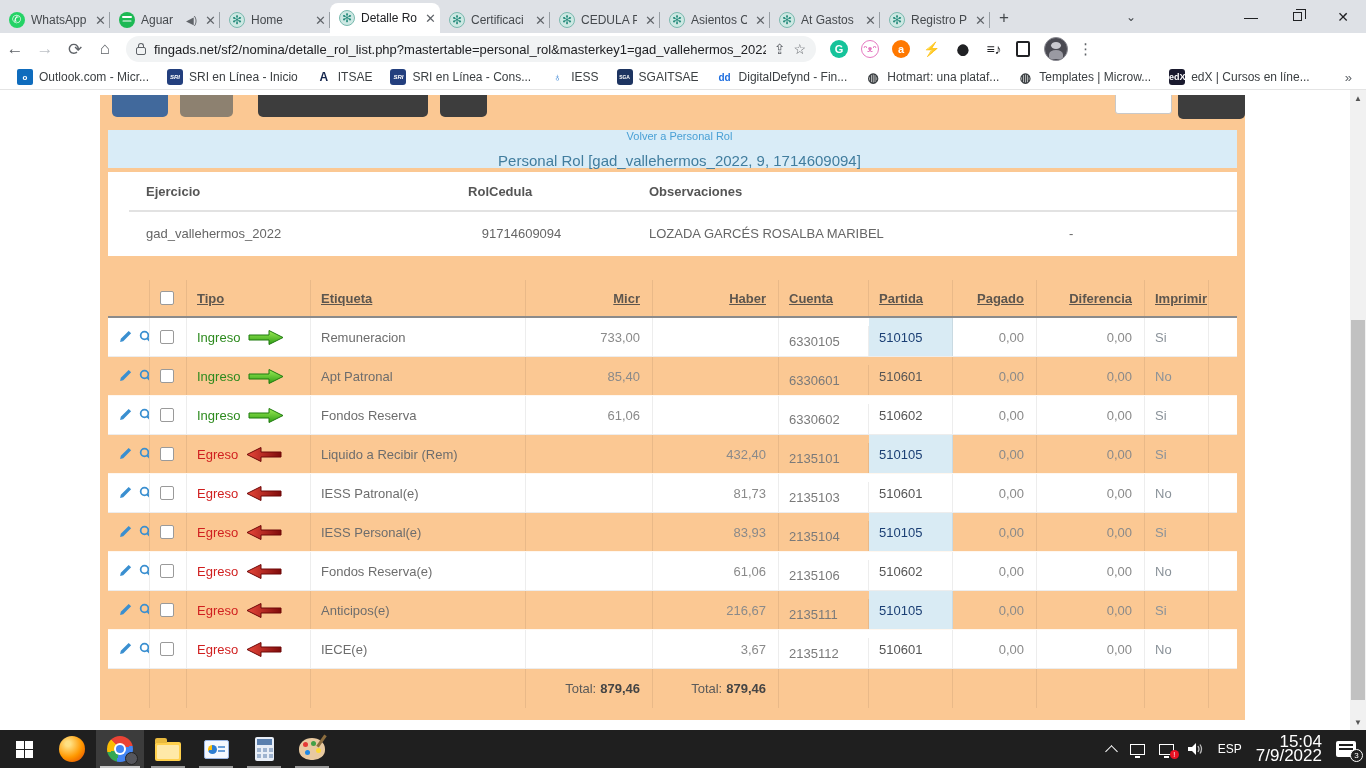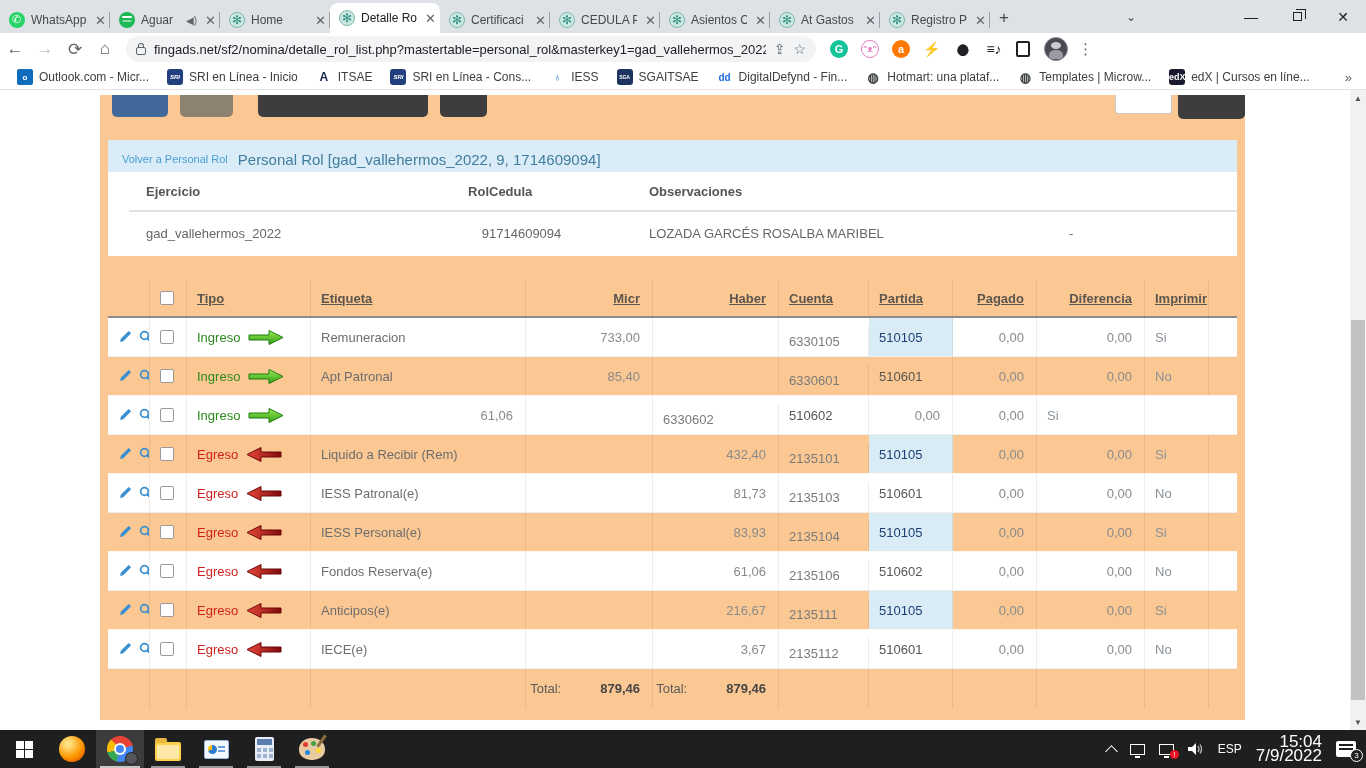--- a/index.html
+++ b/index.html
@@ -88,22 +88,22 @@
   #panel { position:absolute; left:100px; top:5px; width:1145px; height:625px; background:#fbc893; overflow:hidden; }
   .topbtn { position:absolute; top:-14px; height:36px; border-radius:5px; }
   #btn-blue { left:12px; width:56px; background:#41699c; }
   #btn-tan { left:80px; width:53px; background:#8d8170; }
   #btn-dark1 { left:158px; width:170px; background:#3d3d3d; }
   #btn-dark2 { left:340px; width:47px; background:#3d3d3d; }
   #top-select { position:absolute; top:-3px; left:1015px; width:57px; height:22px; background:#fff;
     border:1px solid #c9c9c9; border-radius:3px; }
   #btn-dark3 { left:1078px; width:67px; background:#3d3d3d; top:-12px;}
 
-  #infobar { position:absolute; left:8px; top:45px; width:1129px; height:38px; background:#d9ecf7;
-    display:flex; align-items:center; padding-left:14px; gap:10px; }
+  #infobar { position:absolute; left:8px; top:35px; width:1129px; height:38px; background:#d9ecf7;
+    display:flex; align-items:center; padding-left:14px; gap:10px;flex-direction:column; }
   #back-link { font-size:11px; color:#4aa0d5; cursor:pointer; }
   #page-title { font-size:15px; color:#417d9e; }
 
   #master-card { position:absolute; left:8px; top:77px; width:1129px; height:84px; background:#ffffff;padding-left:21px; }
   .master-grid { display:grid; grid-template-columns:323px 20px 160px 420px 1fr; padding:0 17px; }
   .master-head { height:40px; border-bottom:2px solid #e2e2e2; }
   .master-head > div { display:flex; align-items:center; font-size:13px; font-weight:bold; color:#555; }
   .master-row { height:42px; }
   .master-row > div { display:flex; align-items:center; font-size:13px; color:#666; }
   .col-right { justify-content:flex-end; }
@@ -125,21 +125,21 @@
   .cell-tipo { gap:8px; }
   .tipo-ingreso { color:#2c8a1d; }
   .tipo-egreso { color:#d01f1f; }
   .cell-etiq { color:#6d6d6d; }
   .cell-cuenta { color:#7a7a7a;margin-top:8px; }
   .cell-partida span { color:#555; cursor:pointer; }
   .partida-hl { background:#d9ebf4; }
   .partida-hl span { color:#1b3f74 !important; }
   .cell-imp { color:#8a9299; }
   .total-row { height:39px; background:#fbc893; }
-  .total-txt { color:#5a5a5a;gap:35px; }
+  .total-txt { color:#5a5a5a; }
   .total-txt b { color:#454545; margin-left:4px; }
 
   
   #scrollbar { position:absolute; left:1350px; top:90px; width:16px; height:640px; background:#f1f1f1; }
   .sb-arrow { position:absolute; left:0; width:16px; height:16px; display:flex; align-items:center;
     justify-content:center; font-size:8px; color:#555; }
   #sb-thumb { position:absolute; left:1px; top:230px; width:14px; height:380px; background:#c1c1c1; }
 
   
   #taskbar { position:absolute; left:0; top:730px; width:1366px; height:38px; background:#1f1f1f;
@@ -506,20 +506,21 @@
               <svg width="36" height="17" viewBox="0 0 36 17">
                 <defs>
                   <linearGradient id="ga" x1="0" y1="0" x2="0" y2="1">
                     <stop offset="0" stop-color="#9bec55"></stop>
                     <stop offset="1" stop-color="#2f9e15"></stop>
                   </linearGradient>
                 </defs>
                 <path d="M1 6h20V1.5L35 8.5 21 15.5V11H1z" fill="url(#ga)" stroke="#1e7a0e"></path>
               </svg>
             </div>
+            <div class="cell-etiq">Fondos Reserva</div>
             <div class="num">61,06</div>
             <div class="num"></div>
             <div class="cell-cuenta">6330602</div>
             <div class="cell-partida">
               <span>510602</span>
             </div>
             <div class="num">0,00</div>
             <div class="num">0,00</div>
             <div class="cell-imp">Si</div>
             <div></div>

